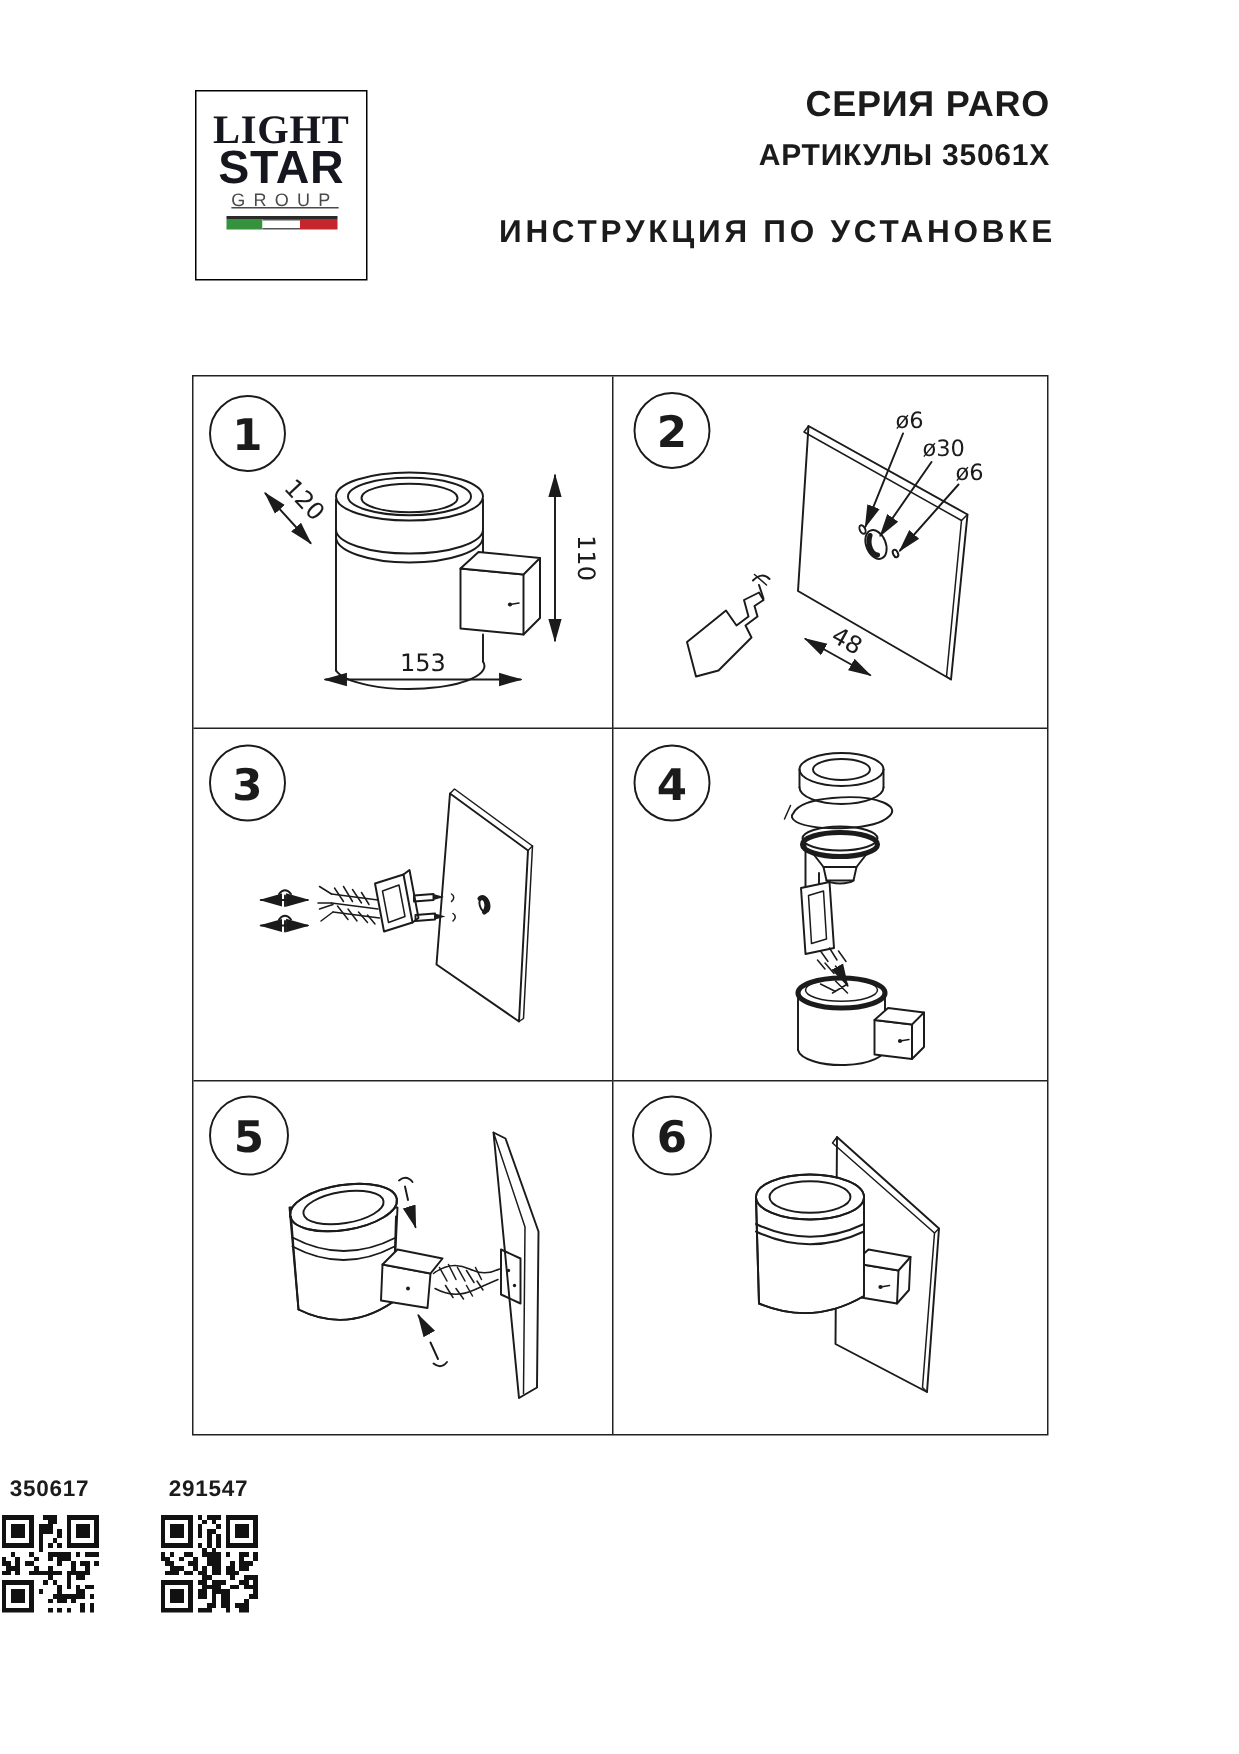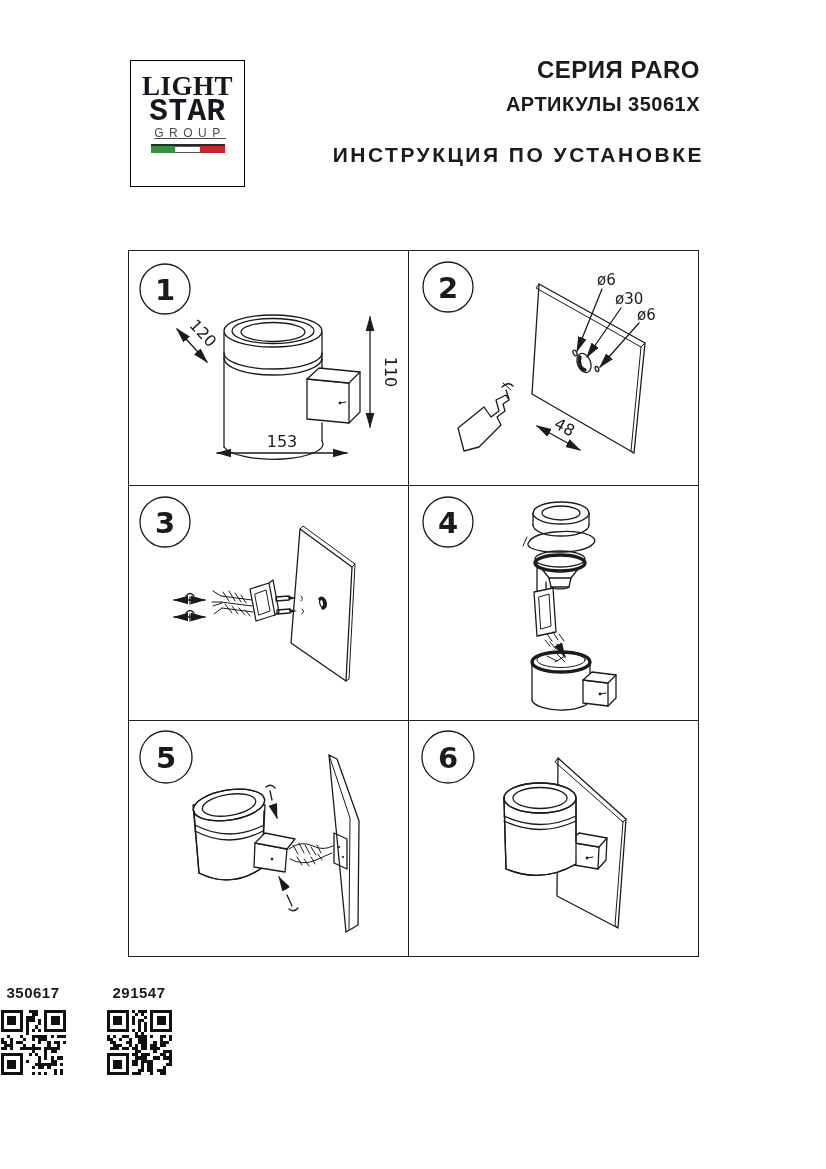--- a/index.html
+++ b/index.html
@@ -3,21 +3,21 @@
 <meta charset="utf-8">
 <style>
   html,body{margin:0;padding:0;background:#fff;}
   .page{position:relative;width:826px;height:1169px;background:#fff;overflow:hidden;
         font-family:"Liberation Sans",sans-serif;color:#1b1b1b;}
   
   .logo-box{position:absolute;left:130px;top:60px;width:115px;height:127px;
             border:1.5px solid #000;text-align:center;box-sizing:border-box;padding-top:13px;}
   .logo-light{font-family:"Liberation Serif",serif;font-weight:bold;font-size:27px;
               line-height:24px;letter-spacing:.5px;color:#16161f;}
-  .logo-star{font-family:Liberation Mono, monospace;font-weight:bold;font-size:31px;
+  .logo-star{font-family:Liberation Sans, sans-serif;font-weight:bold;font-size:31px;
              line-height:28px;letter-spacing:.5px;color:#16161f;}
   .logo-group{font-size:12px;letter-spacing:5.5px;color:#4a4a4a;margin-top:0;text-indent:5px;text-decoration:underline;}
   .logo-flag{width:74px;margin:4px auto 0;border-top:2px solid #2a2a2a;height:7px;display:flex;}
   .logo-flag span{flex:1;height:100%;}
   .fg-green{background:#37923d;}
   .fg-white{background:#fff;border-top:1px solid #555;border-bottom:1px solid #555;box-sizing:border-box;}
   .fg-red{background:#c4262c;}
   
   .hdr-right{position:absolute;right:126px;top:56px;text-align:right;}
   .series{font-size:24px;font-weight:bold;letter-spacing:.5px;}

